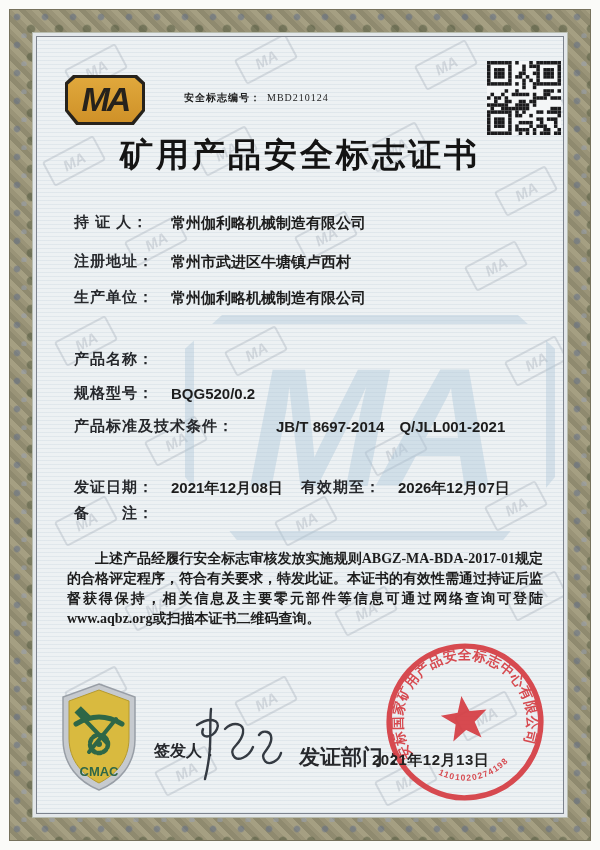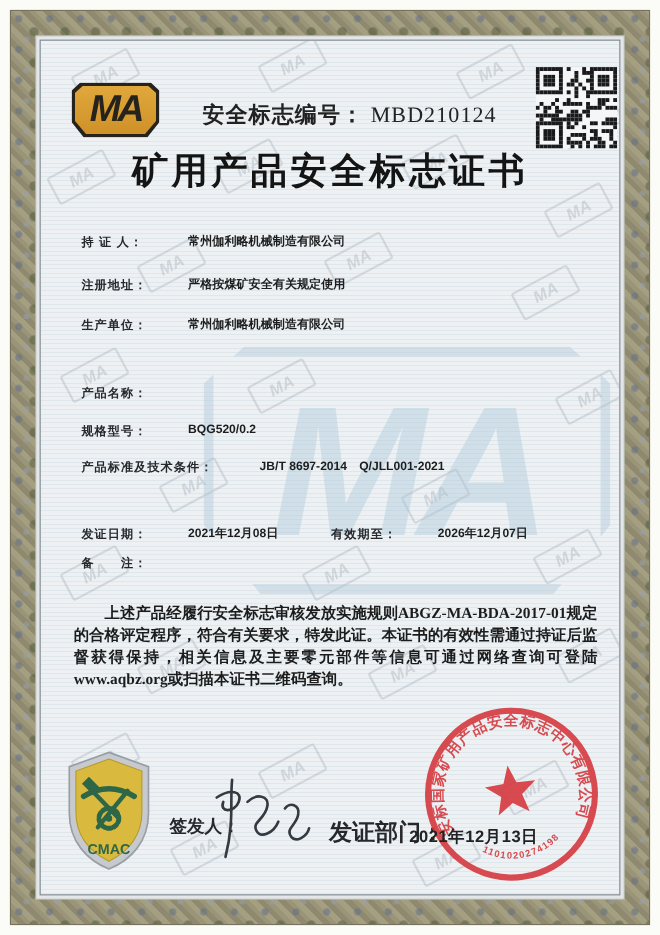--- a/index.html
+++ b/index.html
@@ -64,33 +64,33 @@
     position:absolute; inset:3px;
     clip-path:polygon(10% 0%, 90% 0%, 100% 15%, 100% 72%, 86% 100%, 14% 100%, 0% 72%, 0% 15%);
     background:linear-gradient(180deg,#e0a83c,#cf9128);
     display:flex; align-items:center; justify-content:center;
   }
   .ma-logo-text {
     font-size:34px; font-weight:900; font-style:italic; letter-spacing:-3px;
     color:#26221c; line-height:1; transform:translateY(-1px);
   }
 
-  .serial { position:absolute; left:147px; top:54px; font-size:20px; color:#222; white-space:nowrap; }
+  .serial { position:absolute; left:147px; top:54px; font-size:10px; color:#222; white-space:nowrap; }
   .serial-label { font-weight:700; letter-spacing:1px; }
   .serial-value { font-family:"Liberation Serif", serif; letter-spacing:1px; margin-left:6px; }
 
   .qr { position:absolute; left:450px; top:24px; width:74px; height:74px; }
 
   .title {
     position:absolute; left:0; top:96px; width:100%;
     text-align:center; font-size:33px; font-weight:900; letter-spacing:3px; color:#141414;
   }
 
   
-  .row { position:absolute; left:37px; right:18px; display:flex; align-items:flex-start; font-size:11px; }
+  .row { position:absolute; left:37px; right:18px; display:flex; align-items:flex-start; font-size:15px; }
   .flabel { flex:0 0 97px; font-weight:700; color:#26282c; letter-spacing:1px; white-space:nowrap; }
   .fvalue { font-family:"Liberation Serif", serif; font-weight:700; color:#1d1d1d; line-height:1.35; }
   .fvalue.num { font-family:"Liberation Sans", sans-serif; }
   .row.wide .flabel { flex:0 0 auto; margin-right:42px; }
   .row .fvalue.pair1 { flex:0 0 130px; }
   .row .flabel.second { flex:0 0 97px; margin-left:0; }
 
   .declaration {
     position:absolute; left:30px; top:512px; width:476px;
     font-size:14px; font-weight:700; color:#1c1c1c;
@@ -383,21 +383,21 @@
       </svg>
 
     <div class="title">矿用产品安全标志证书</div>
 
     <div class="row" style="top:176px">
       <span class="flabel">持 证 人：</span>
       <span class="fvalue">常州伽利略机械制造有限公司</span>
     </div>
     <div class="row" style="top:215px">
       <span class="flabel">注册地址：</span>
-      <span class="fvalue">严格按煤矿安全有关规定使用</span>
+      <span class="fvalue">常州市武进区牛塘镇卢西村</span>
     </div>
     <div class="row" style="top:251px">
       <span class="flabel">生产单位：</span>
       <span class="fvalue">常州伽利略机械制造有限公司</span>
     </div>
     <div class="row" style="top:313px">
       <span class="flabel">产品名称：</span>
     </div>
     <div class="row" style="top:347px">
       <span class="flabel">规格型号：</span>

